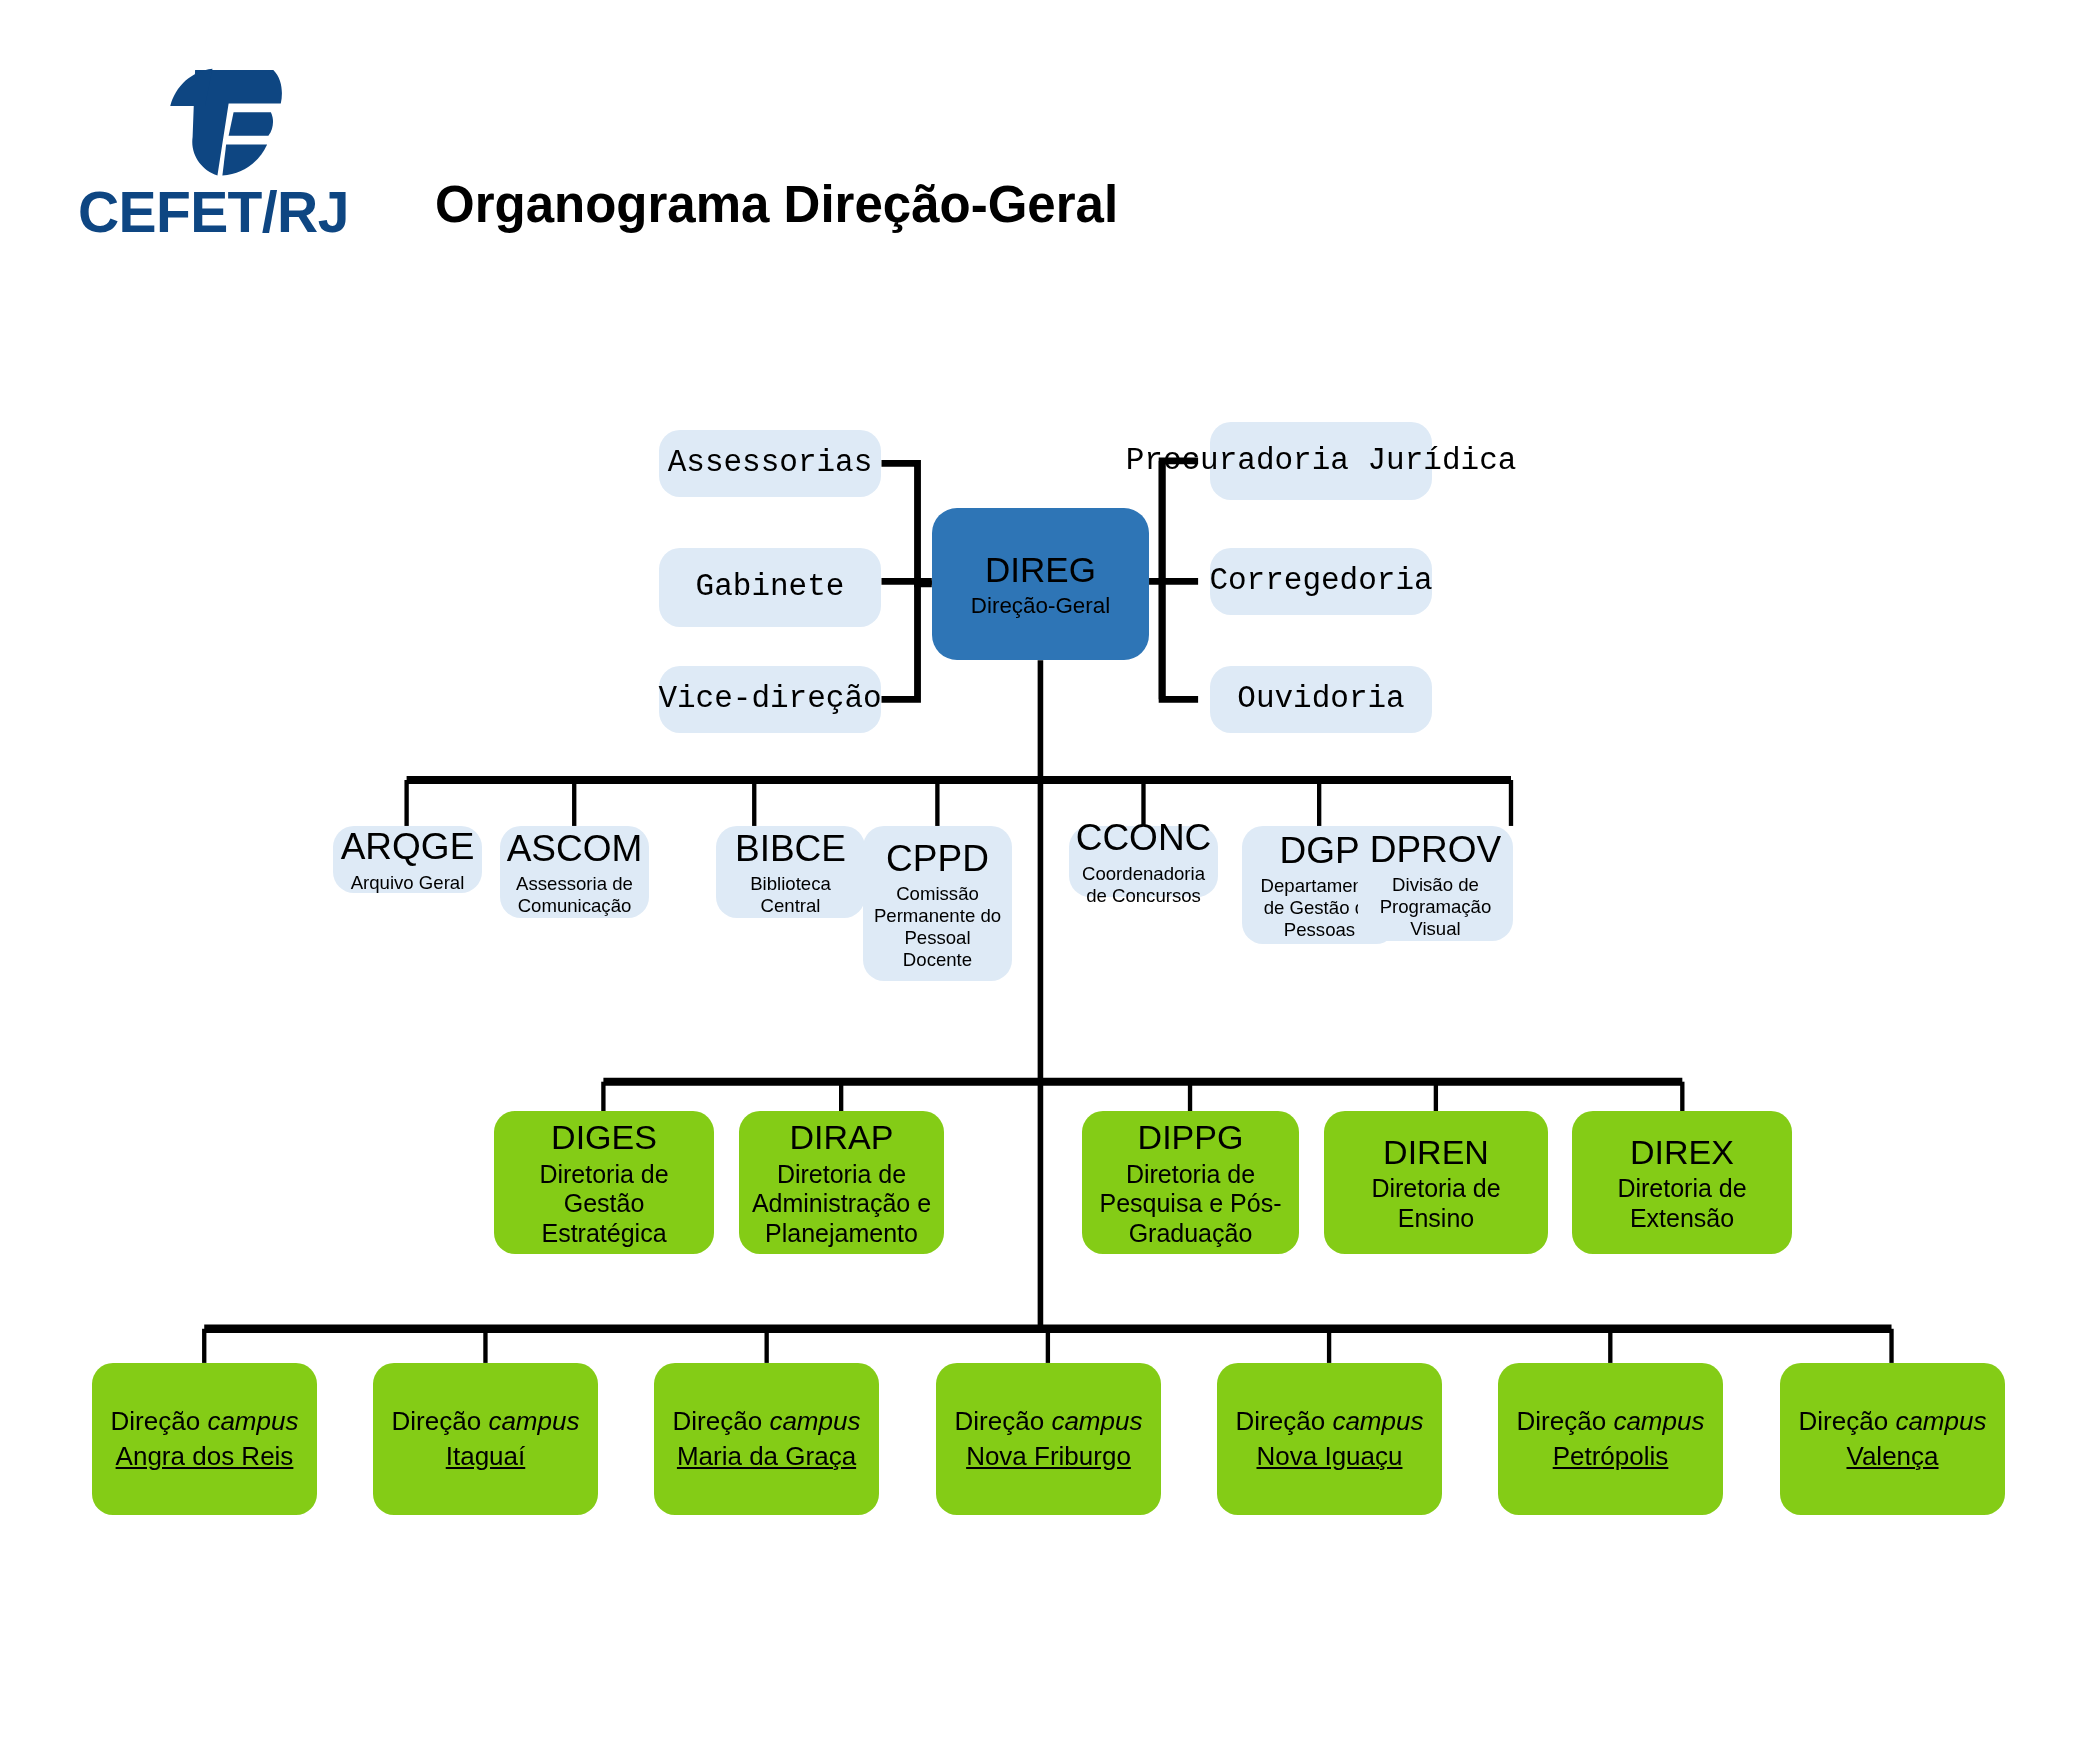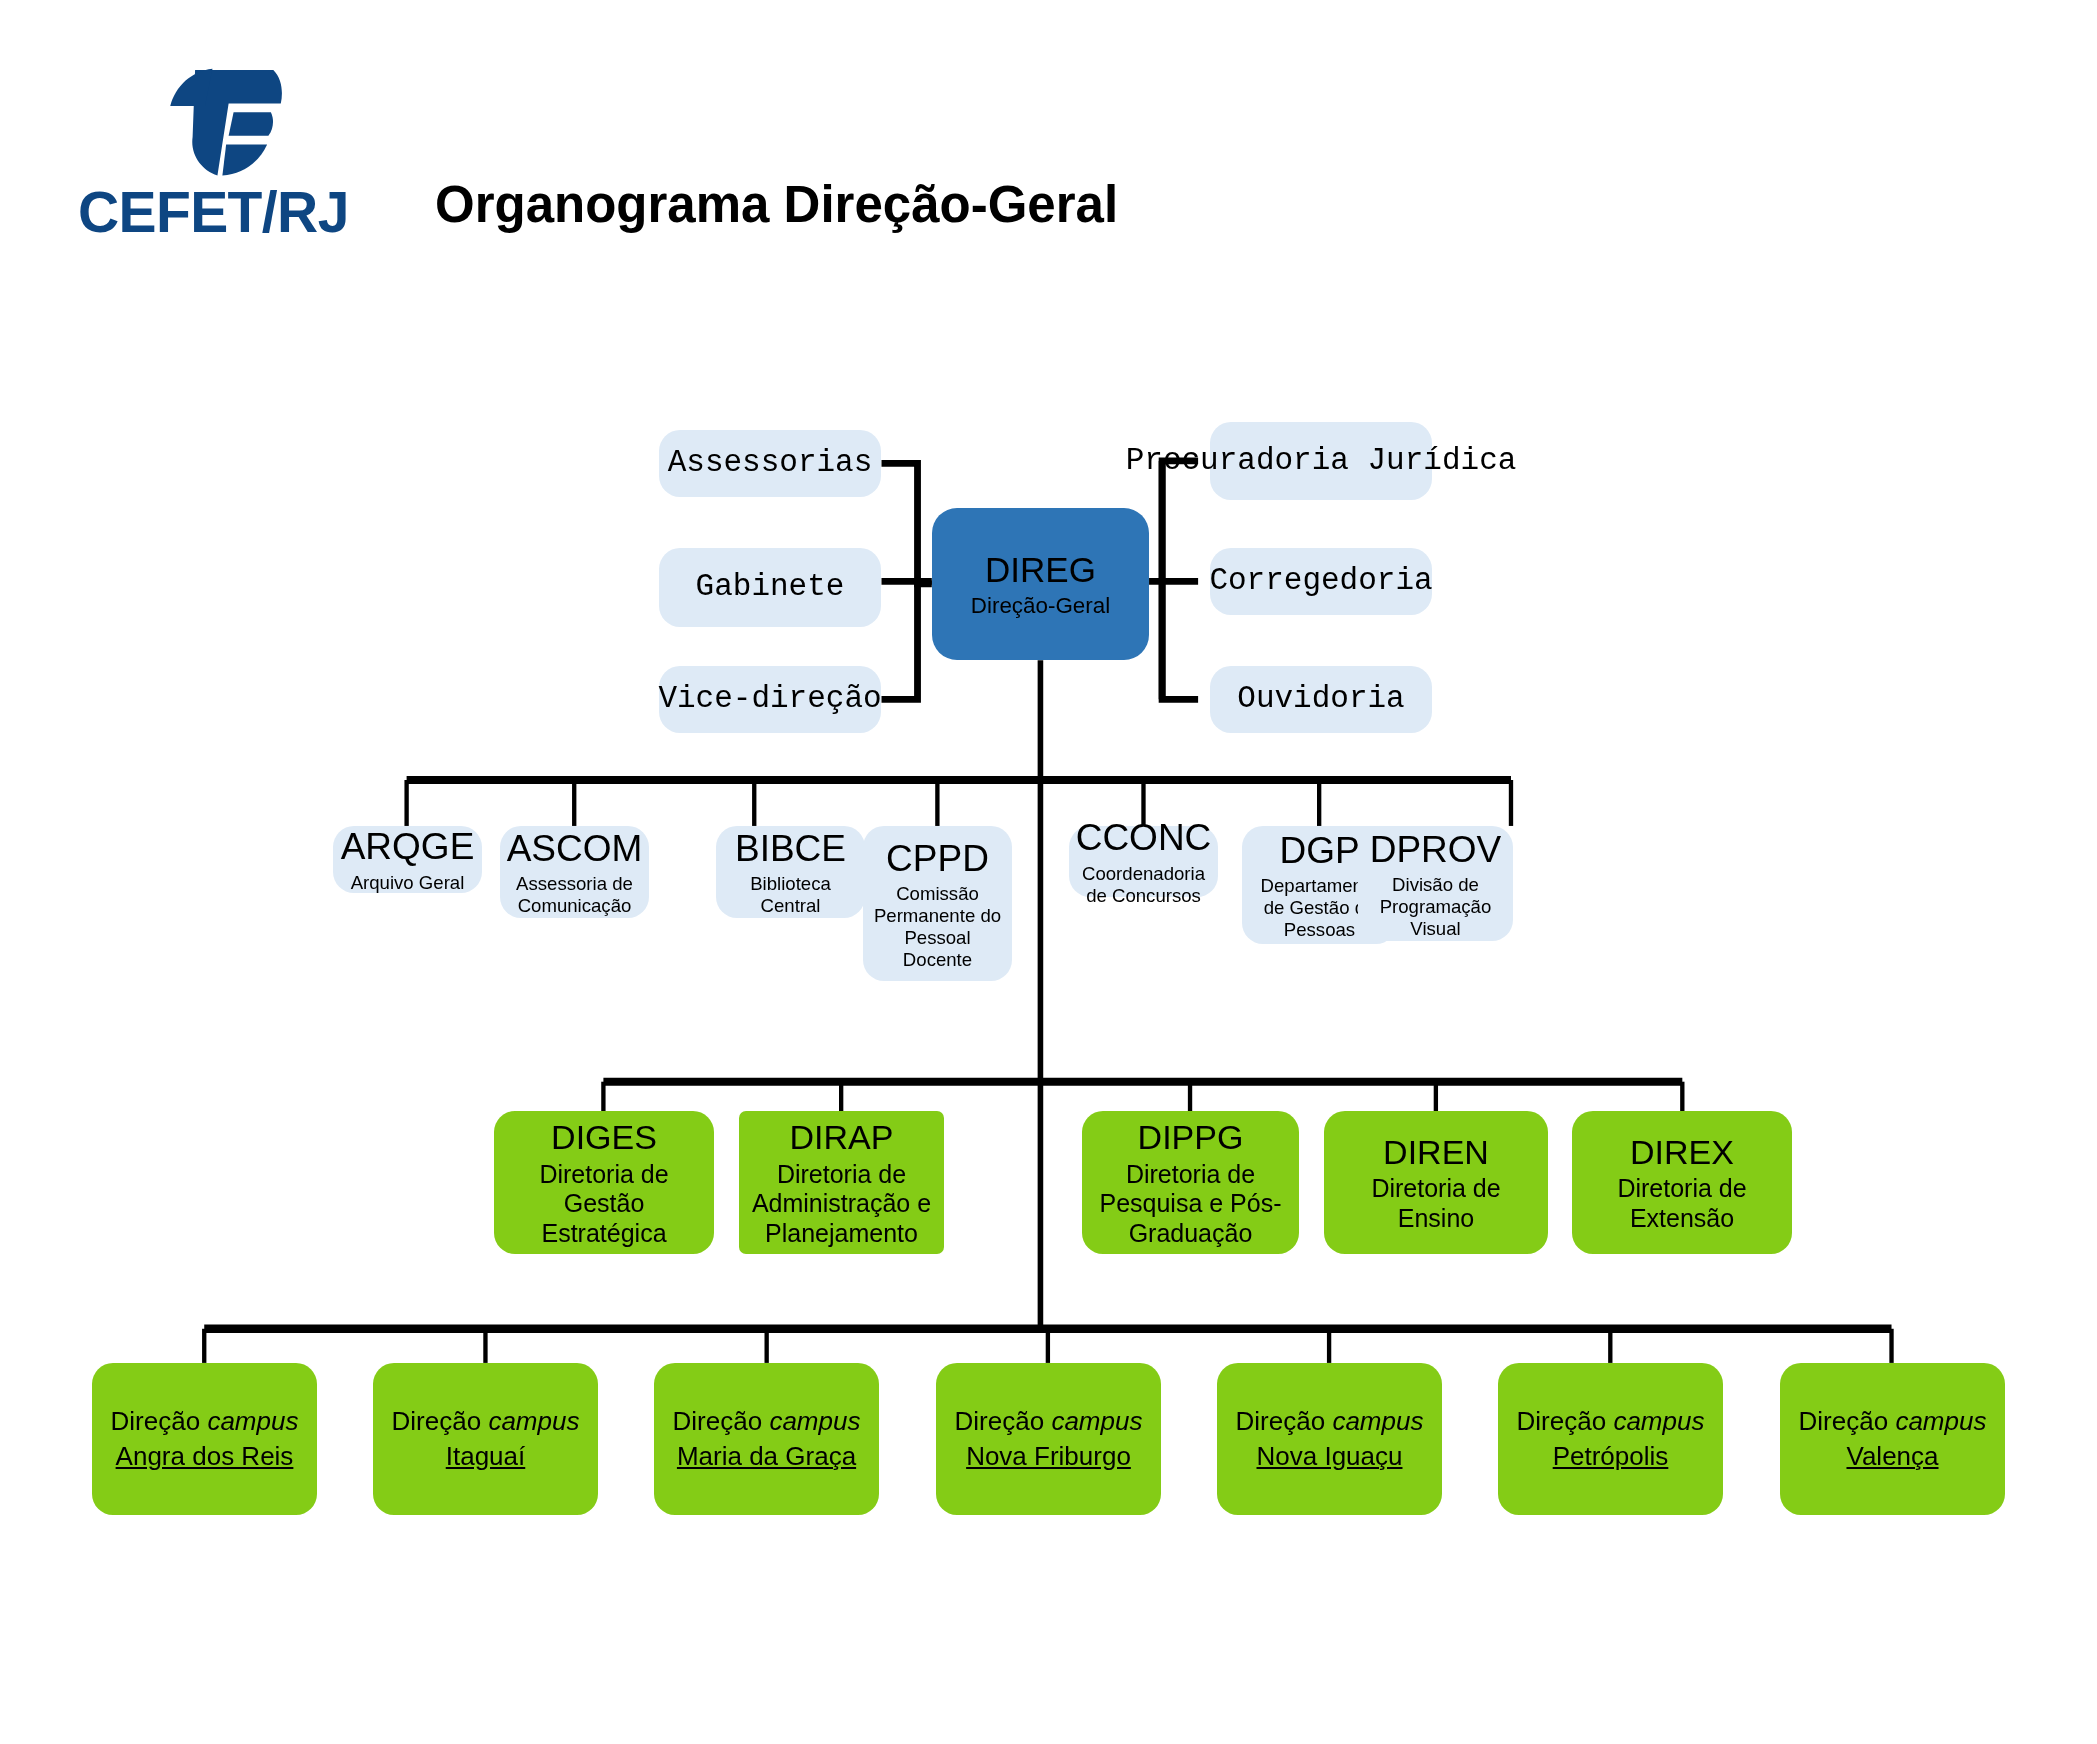--- a/index.html
+++ b/index.html
@@ -147,21 +147,21 @@
   #node-cppd   { left: 863px; top: 826px; width: 149px; height: 155px; }
   #node-cconc  { left: 1069px; top: 826px; width: 149px; height: 71px; }
   #node-dgp    { left: 1242px; top: 826px; width: 155px; height: 118px; }
   #node-dprov  { left: 1358px; top: 826px; width: 155px; height: 115px; }
 
   
   .dir .code { font-size: 34px; }
   .dir .desc { font-size: 25px; margin-top: 2.5px; }
 
   #node-diges { left: 494px;  top: 1111px; width: 220px; height: 143px; }
-  #node-dirap { left: 739px; top: 1111px; width: 205px; height: 143px; border-radius: 7px; }
+  #node-dirap { left: 739px; top: 1111px; width: 205px; height: 143px; }
   #node-dippg { left: 1082px; top: 1111px; width: 217px; height: 143px; }
   #node-diren { left: 1324px; top: 1111px; width: 224px; height: 143px; }
   #node-direx { left: 1572px; top: 1111px; width: 220px; height: 143px; }
 
   
   .campus {
     width: 225px;
     height: 152px;
   }
   .campus .line1, .campus .line2 {

